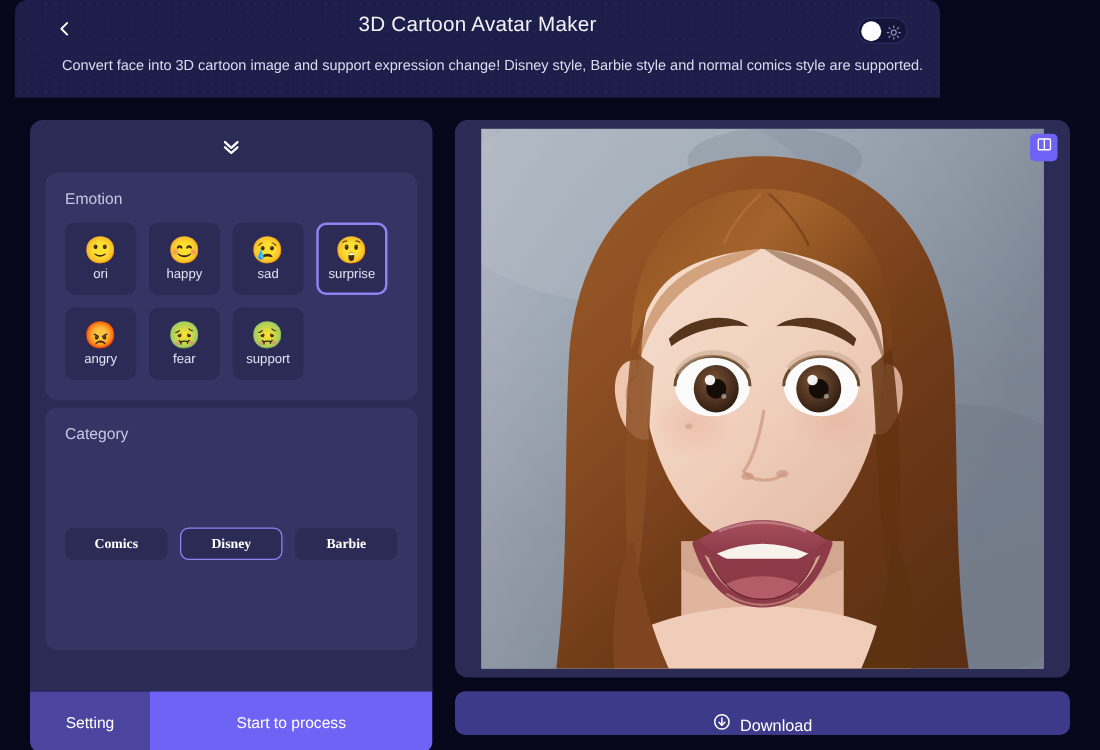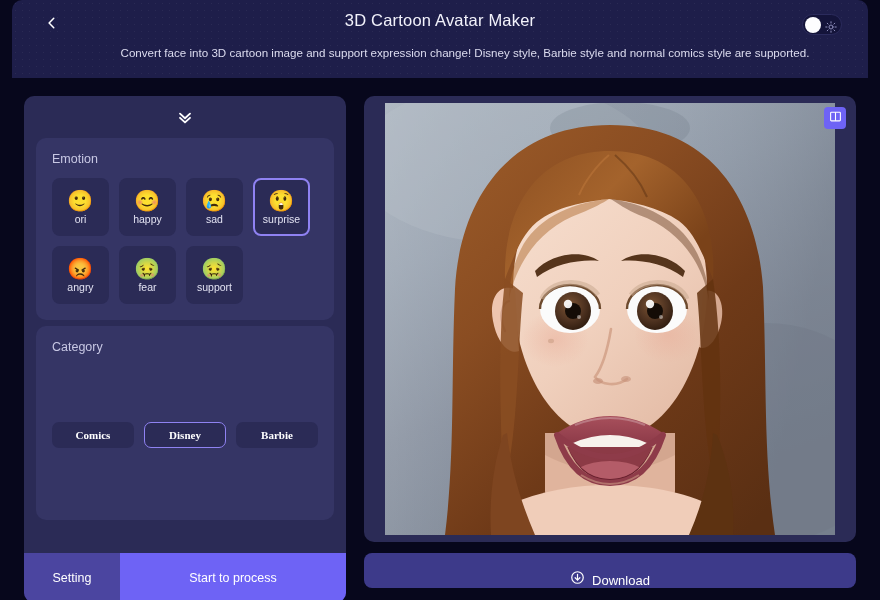--- a/index.html
+++ b/index.html
@@ -13,21 +13,21 @@
   #app {
     position: relative;
     width: 880px; height: 600px;
     background: #07071c;
   }
 
   
   #header {
     position: absolute;
     left: 12px; top: 0px;
-    width: 856px; height: 78px;
+    width: 740px; height: 78px;
     background: #1e1e4a;
     border-radius: 10px 10px 0 0;
     overflow: hidden;
   }
   #header::after {
     content: "";
     position: absolute; inset: 0;
     background-image: radial-gradient(rgba(255,255,255,0.055) 0.7px, transparent 0.8px);
     background-size: 7px 7px;
     pointer-events: none;
@@ -41,21 +41,21 @@
   #back-btn svg { display:block; }
   #header-title {
     position: absolute; left: 0; top: 11px; width: 100%;
     text-align: center;
     color: #f2f2fb;
     font-size: 16.5px;
     letter-spacing: 0.2px;
     z-index: 2;
   }
   #header-sub {
-    position: absolute; left: 13px; top: 46px; width: 100%;
+    position: absolute; left: 0; top: 46px; width: 100%;
     text-align: center;
     color: #dcdcef;
     font-size: 11.6px;
     z-index: 2;
     padding-left: 24px;
   }
   #theme-toggle {
     position: absolute; right: 26px; top: 14px;
     width: 40px; height: 21px;
     background: #14143a;

